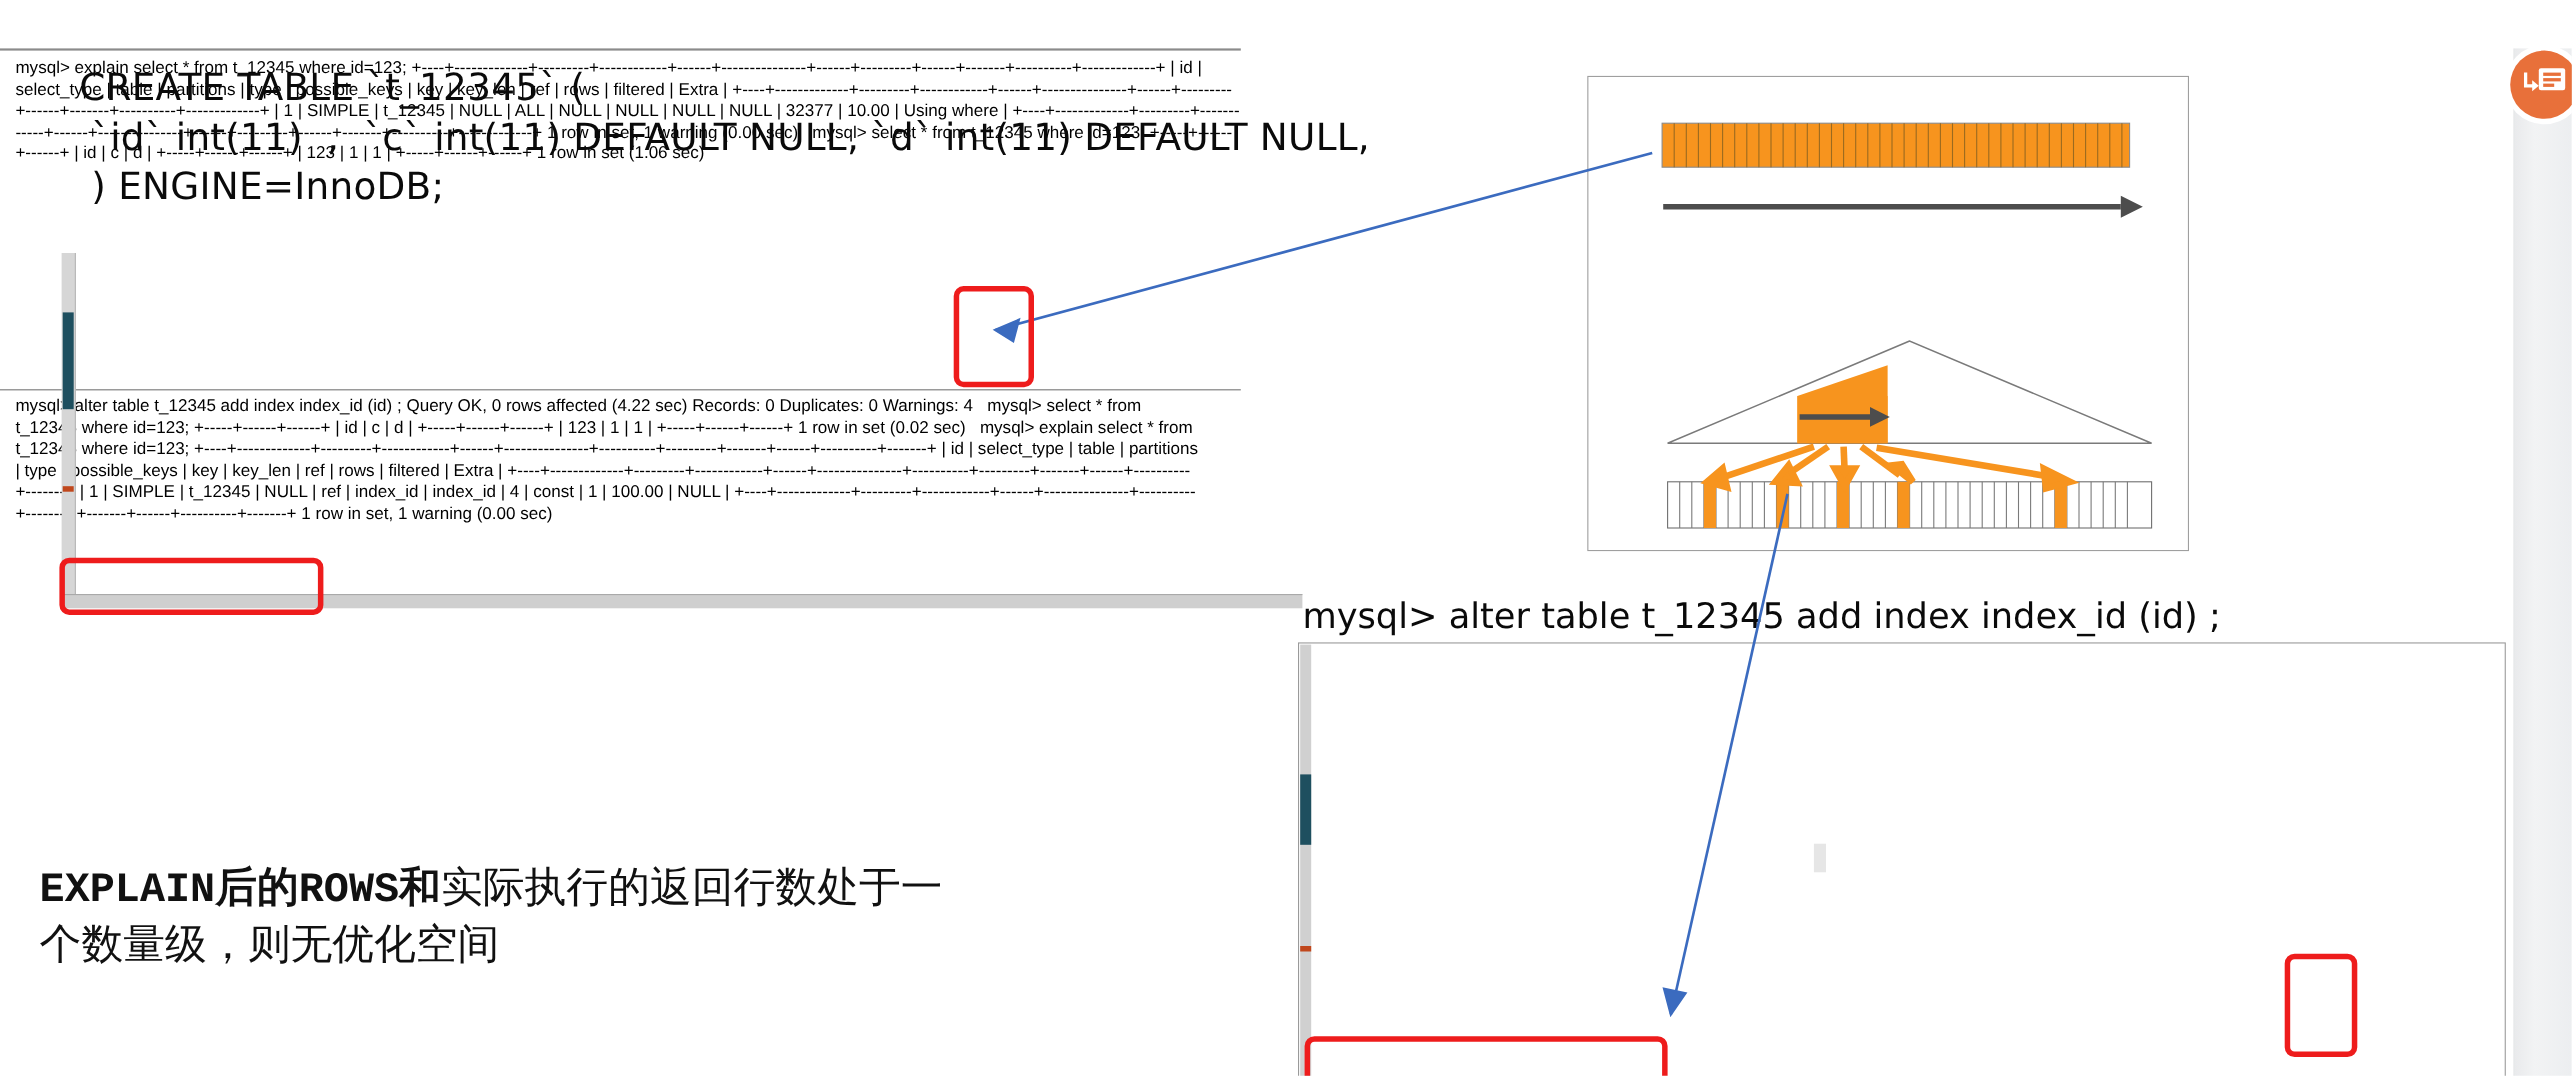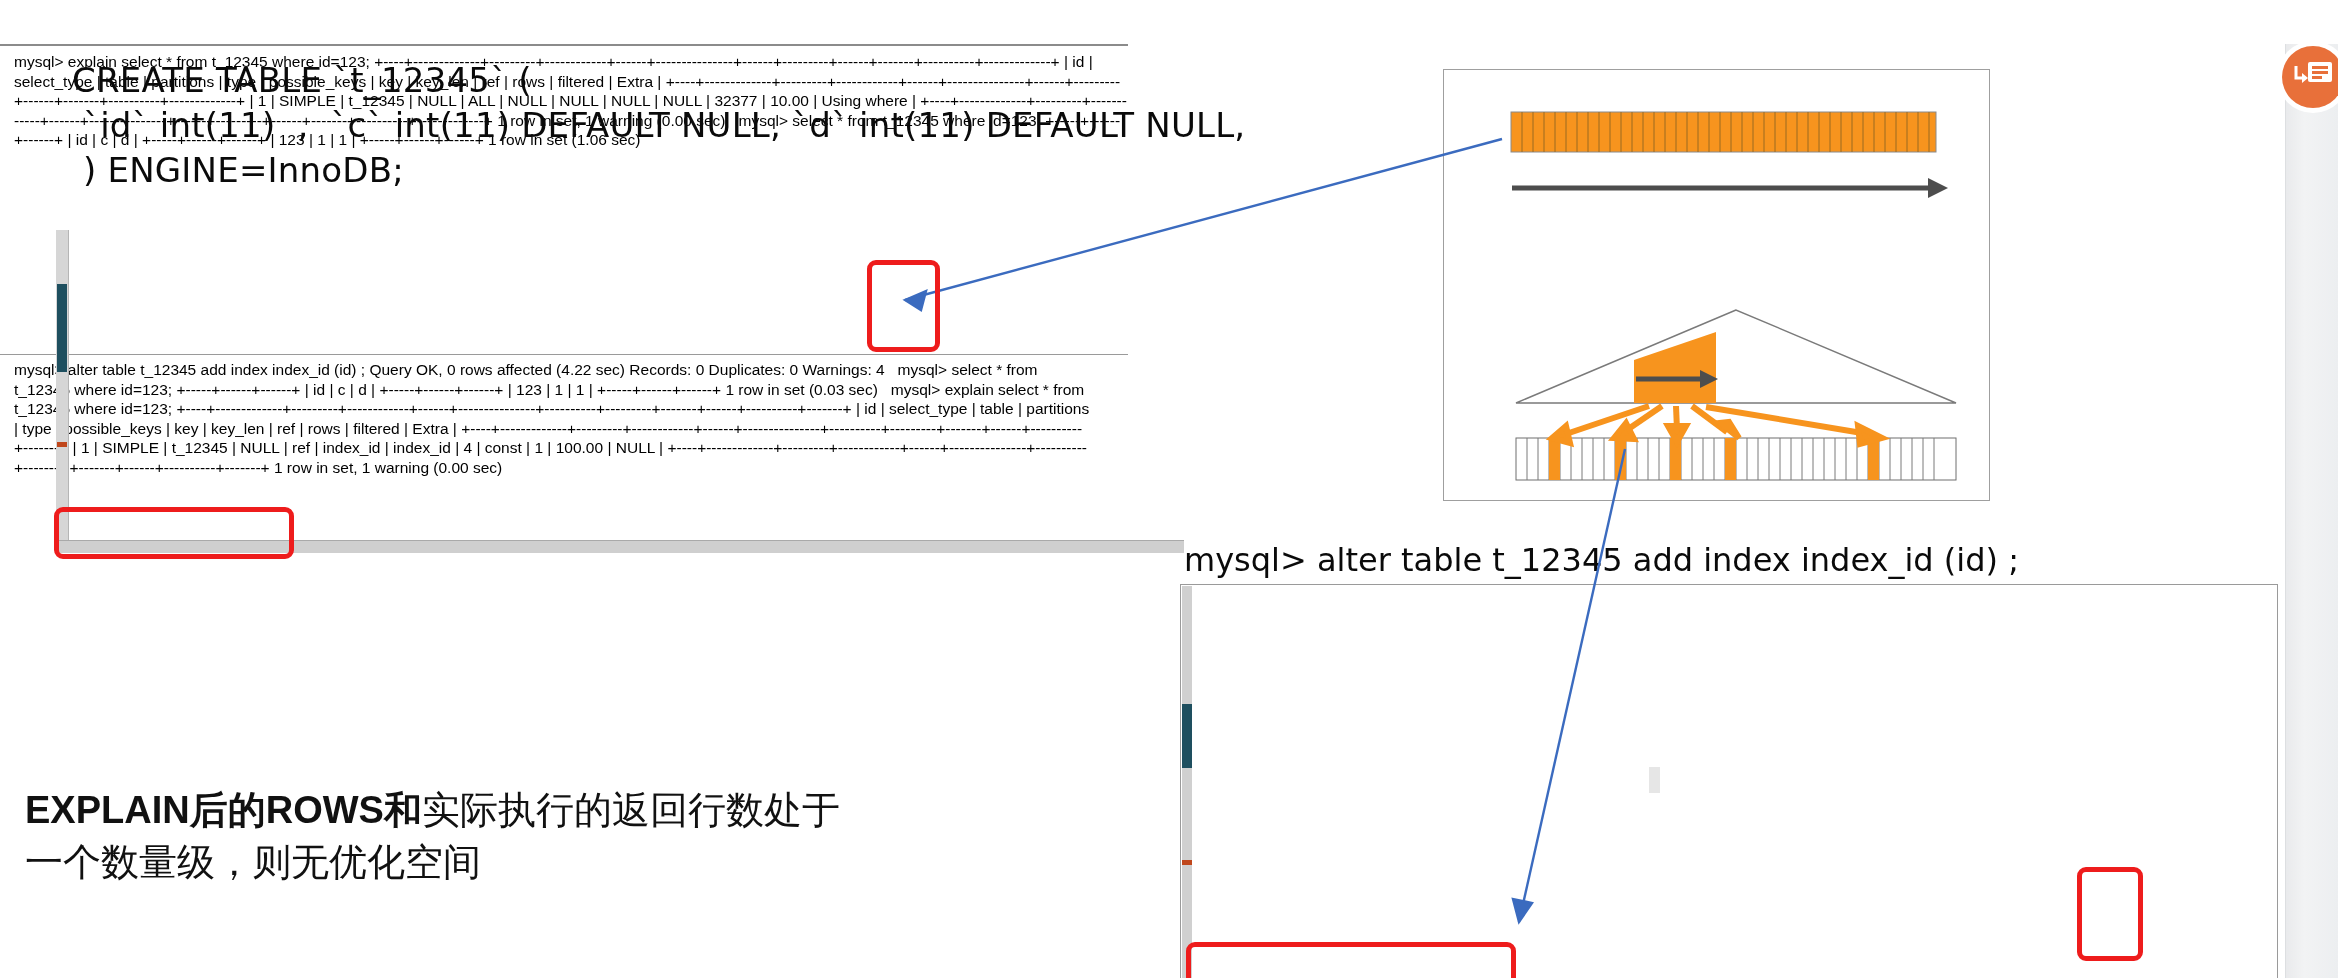--- a/index.html
+++ b/index.html
@@ -82,23 +82,23 @@
 
   
   #alter-caption{
     position:absolute;left:1184px;top:497px;
     font-size:32px;color:#0a0a0a;white-space:pre;
     font-family:"DejaVu Sans", sans-serif;
   }
 
   
   #conclusion{
-    position:absolute;left:25px;top:740px;width:830px;
+    position:absolute;left:36px;top:740px;width:830px;
     font-size:38px;line-height:1.38;color:#111;
-    font-family:Liberation Sans, sans-serif;
+    font-family:Liberation Mono, monospace;
   }
   #conclusion b{font-weight:bold;}
 
   
   #diagram-panel{
     position:absolute;left:1443px;top:25px;width:545px;height:430px;
     background:#fff;border:1px solid #9f9f9f;
   }
 
   
@@ -278,21 +278,21 @@
     <span class="ln">mysql&gt; alter table t_12345 add index index_id (id) ;</span>
     <span class="ln">Query OK, 0 rows affected (4.22 sec)</span>
     <span class="ln">Records: 0  Duplicates: 0  Warnings: 4</span>
     <span class="ln">&nbsp;</span>
     <span class="ln">mysql&gt;  select * from t_12345 where id=123;</span>
     <span class="ln">+-----+------+------+</span>
     <span class="ln">| id  | c    | d    |</span>
     <span class="ln">+-----+------+------+</span>
     <span class="ln">| 123 |    1 |    1 |</span>
     <span class="ln">+-----+------+------+</span>
-    <span class="ln">1 row in set (0.03 sec)</span>
+    <span class="ln">1 row in set (0.02 sec)</span>
     <span class="ln">&nbsp;</span>
     <span class="ln">mysql&gt; explain select * from t_12345 where id=123;</span>
     <span class="ln">+----+-------------+---------+------------+------+---------------+----------+---------+-------+------+----------+-------+</span>
     <span class="ln">| id | select_type | table   | partitions | type | possible_keys | key      | key_len | ref   | rows | filtered | Extra |</span>
     <span class="ln">+----+-------------+---------+------------+------+---------------+----------+---------+-------+------+----------+-------+</span>
     <span class="ln">|  1 | SIMPLE      | t_12345 | NULL       | ref  | index_id      | index_id | 4       | const |    1 |   100.00 | NULL  |</span>
     <span class="ln">+----+-------------+---------+------------+------+---------------+----------+---------+-------+------+----------+-------+</span>
     <span class="ln">1 row in set, 1 warning (0.00 sec)</span>
   </div>
   <div id="terminal-bottom-leftbar"></div>

